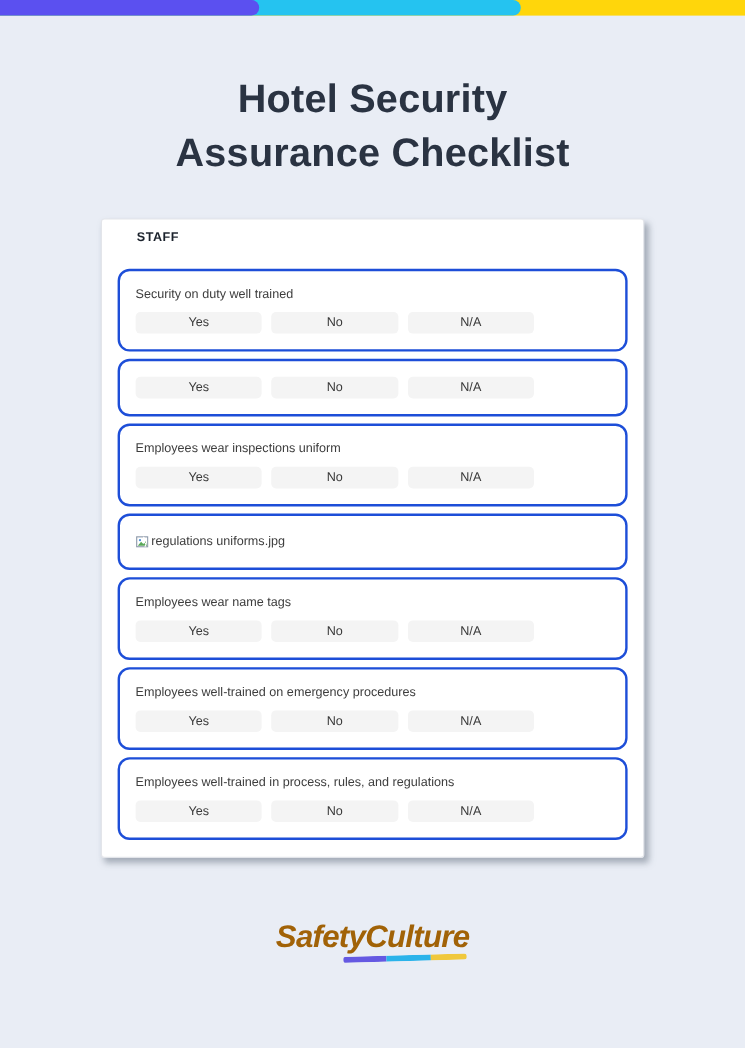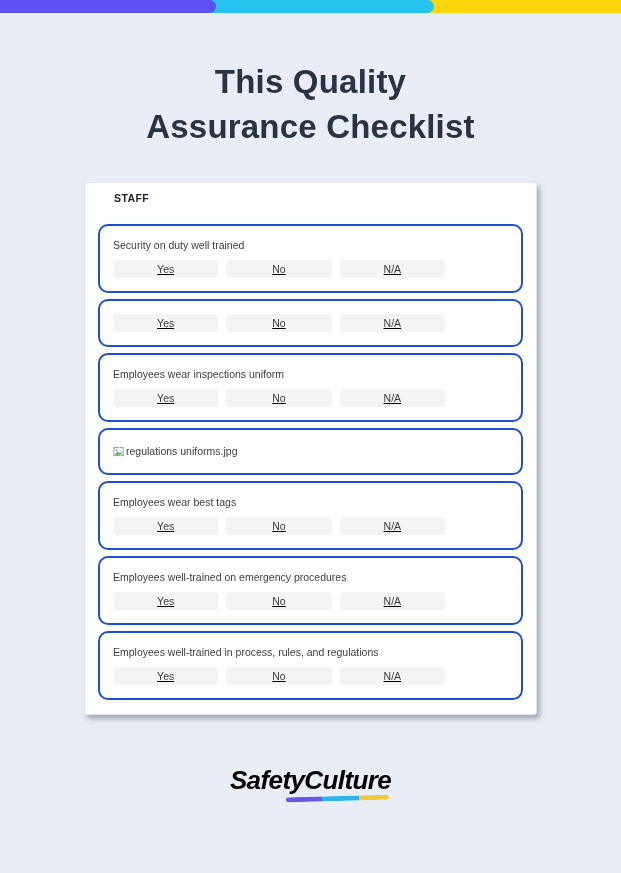--- a/index.html
+++ b/index.html
@@ -53,21 +53,21 @@
     background: #ffffff;
     padding: 13px 13px 13px 13px;
     margin-bottom: 6px;
   }
   .qblock:last-child { margin-bottom: 0; }
   .qtext {
     font-size: 10.5px;
     color: #3d3d3d;
     margin-bottom: 9px;
   }
-  .answers { display: flex; gap: 8px; width: 332px; text-decoration: underline; }
+  .answers { display: flex; gap: 8px; width: 332px; }
   .ans {
     flex: 1 1 0;
     height: 18px;
     background: #f4f4f4;
     border: none;
     border-radius: 4px;
     font-family: "Liberation Sans", sans-serif;
     font-size: 10.5px;
     color: #3a3a3a;
     cursor: pointer;
@@ -82,21 +82,21 @@
   }
   .broken-img { width: 11px; height: 11px; display: inline-block; }
 
   
   .footer { margin-top: 50px; text-align: center; }
   .brand-wrap { display: inline-block; position: relative; }
   .brand-text {
     font-size: 26px;
     font-weight: 800;
     font-style: italic;
-    color: #000000;
+    color: #a16207;
     letter-spacing: -0.6px;
   }
   .brand-underline {
     position: absolute;
     right: 2px;
     bottom: -5px;
     width: 103px;
     height: 4.5px;
     display: flex;
     transform: rotate(-1.6deg);
@@ -111,21 +111,21 @@
 </head>
 <body>
 
 <div class="top-bar">
   <div class="seg seg-yellow"></div>
   <div class="seg seg-cyan"></div>
   <div class="seg seg-purple"></div>
 </div>
 
 <h1 class="page-title">
-  <span>This Quality</span><br>
+  <span>Hotel Security</span><br>
   <span>Assurance Checklist</span>
 </h1>
 
 <div class="card">
   <div class="section-title">STAFF</div>
 
   <div class="qblock">
     <div class="qtext">Security on duty well trained</div>
     <div class="answers">
       <button class="ans">Yes</button>
@@ -159,21 +159,21 @@
           <circle cx="8" cy="9" r="2" fill="#4a90d9"></circle>
           <path d="M4 19 L10 12 L14 16 L18 11 L21 19 Z" fill="#5aa85a"></path>
           <path d="M14 3 L18 8 L15 12 L19 16 L17 21" fill="none" stroke="#ffffff" stroke-width="2"></path>
         </svg>
       </span>
       <span>regulations uniforms.jpg</span>
     </div>
   </div>
 
   <div class="qblock">
-    <div class="qtext">Employees wear best tags</div>
+    <div class="qtext">Employees wear name tags</div>
     <div class="answers">
       <button class="ans">Yes</button>
       <button class="ans">No</button>
       <button class="ans">N/A</button>
     </div>
   </div>
 
   <div class="qblock">
     <div class="qtext">Employees well-trained on emergency procedures</div>
     <div class="answers">

